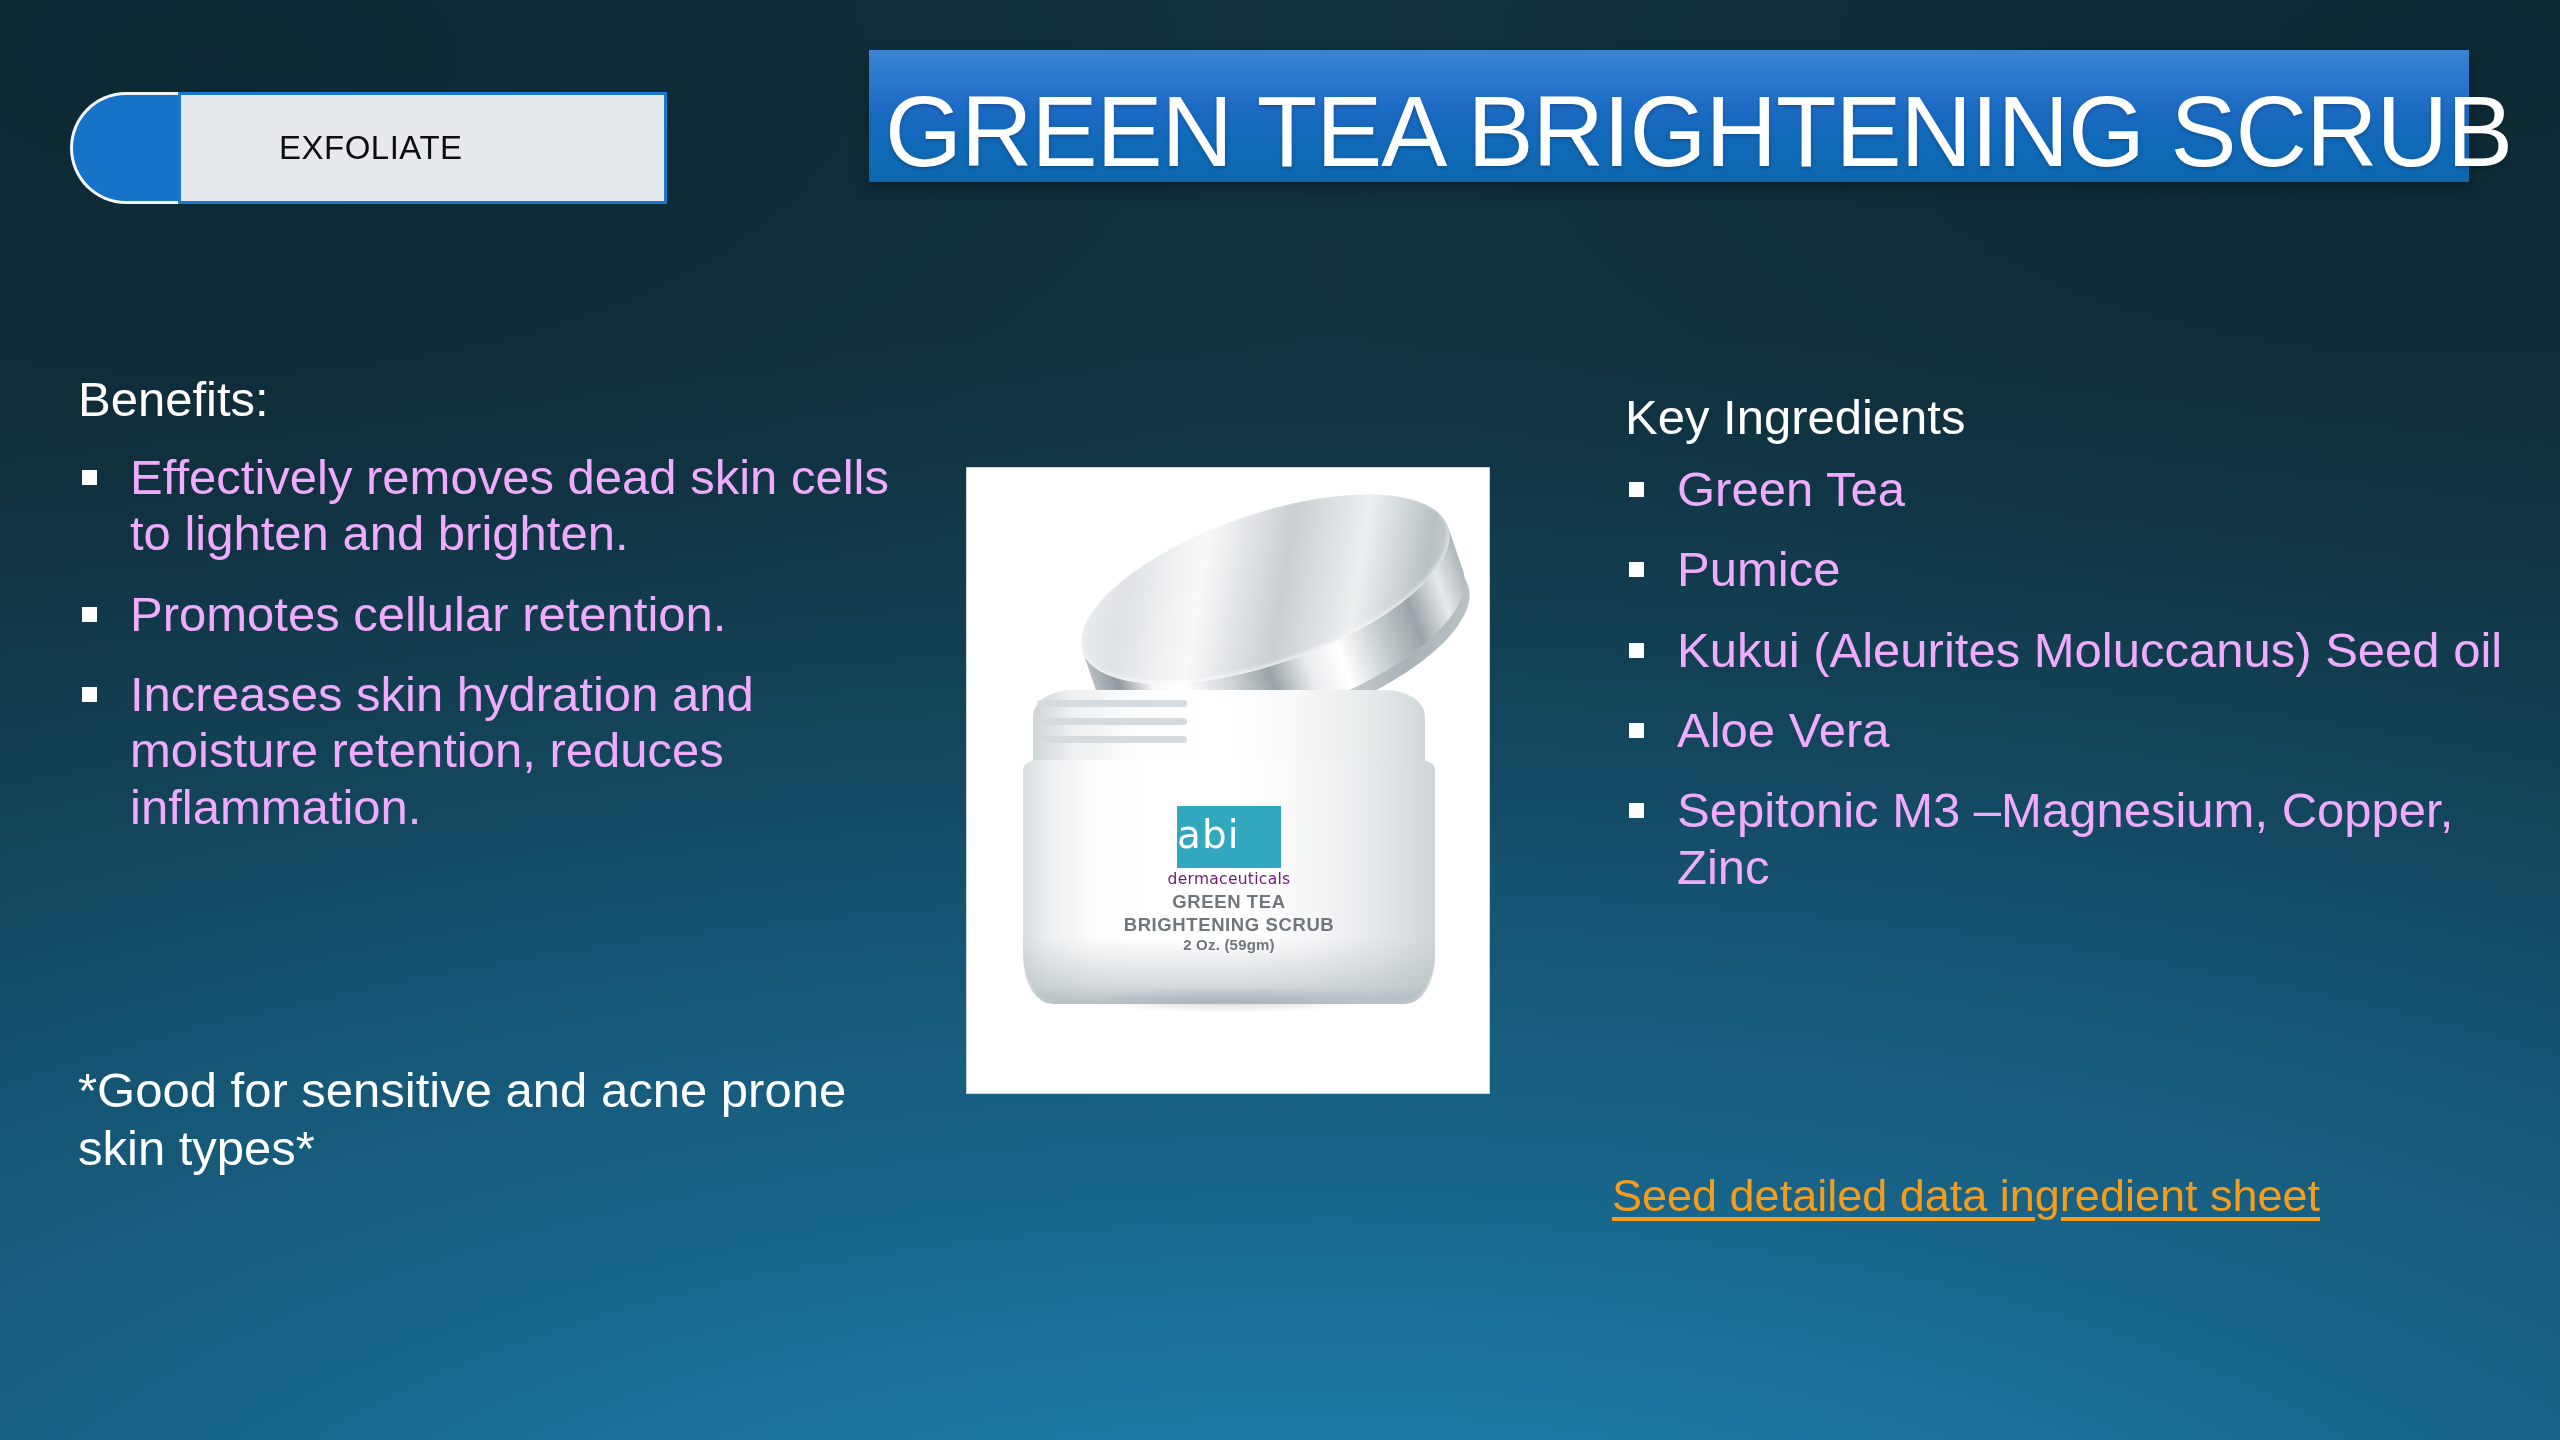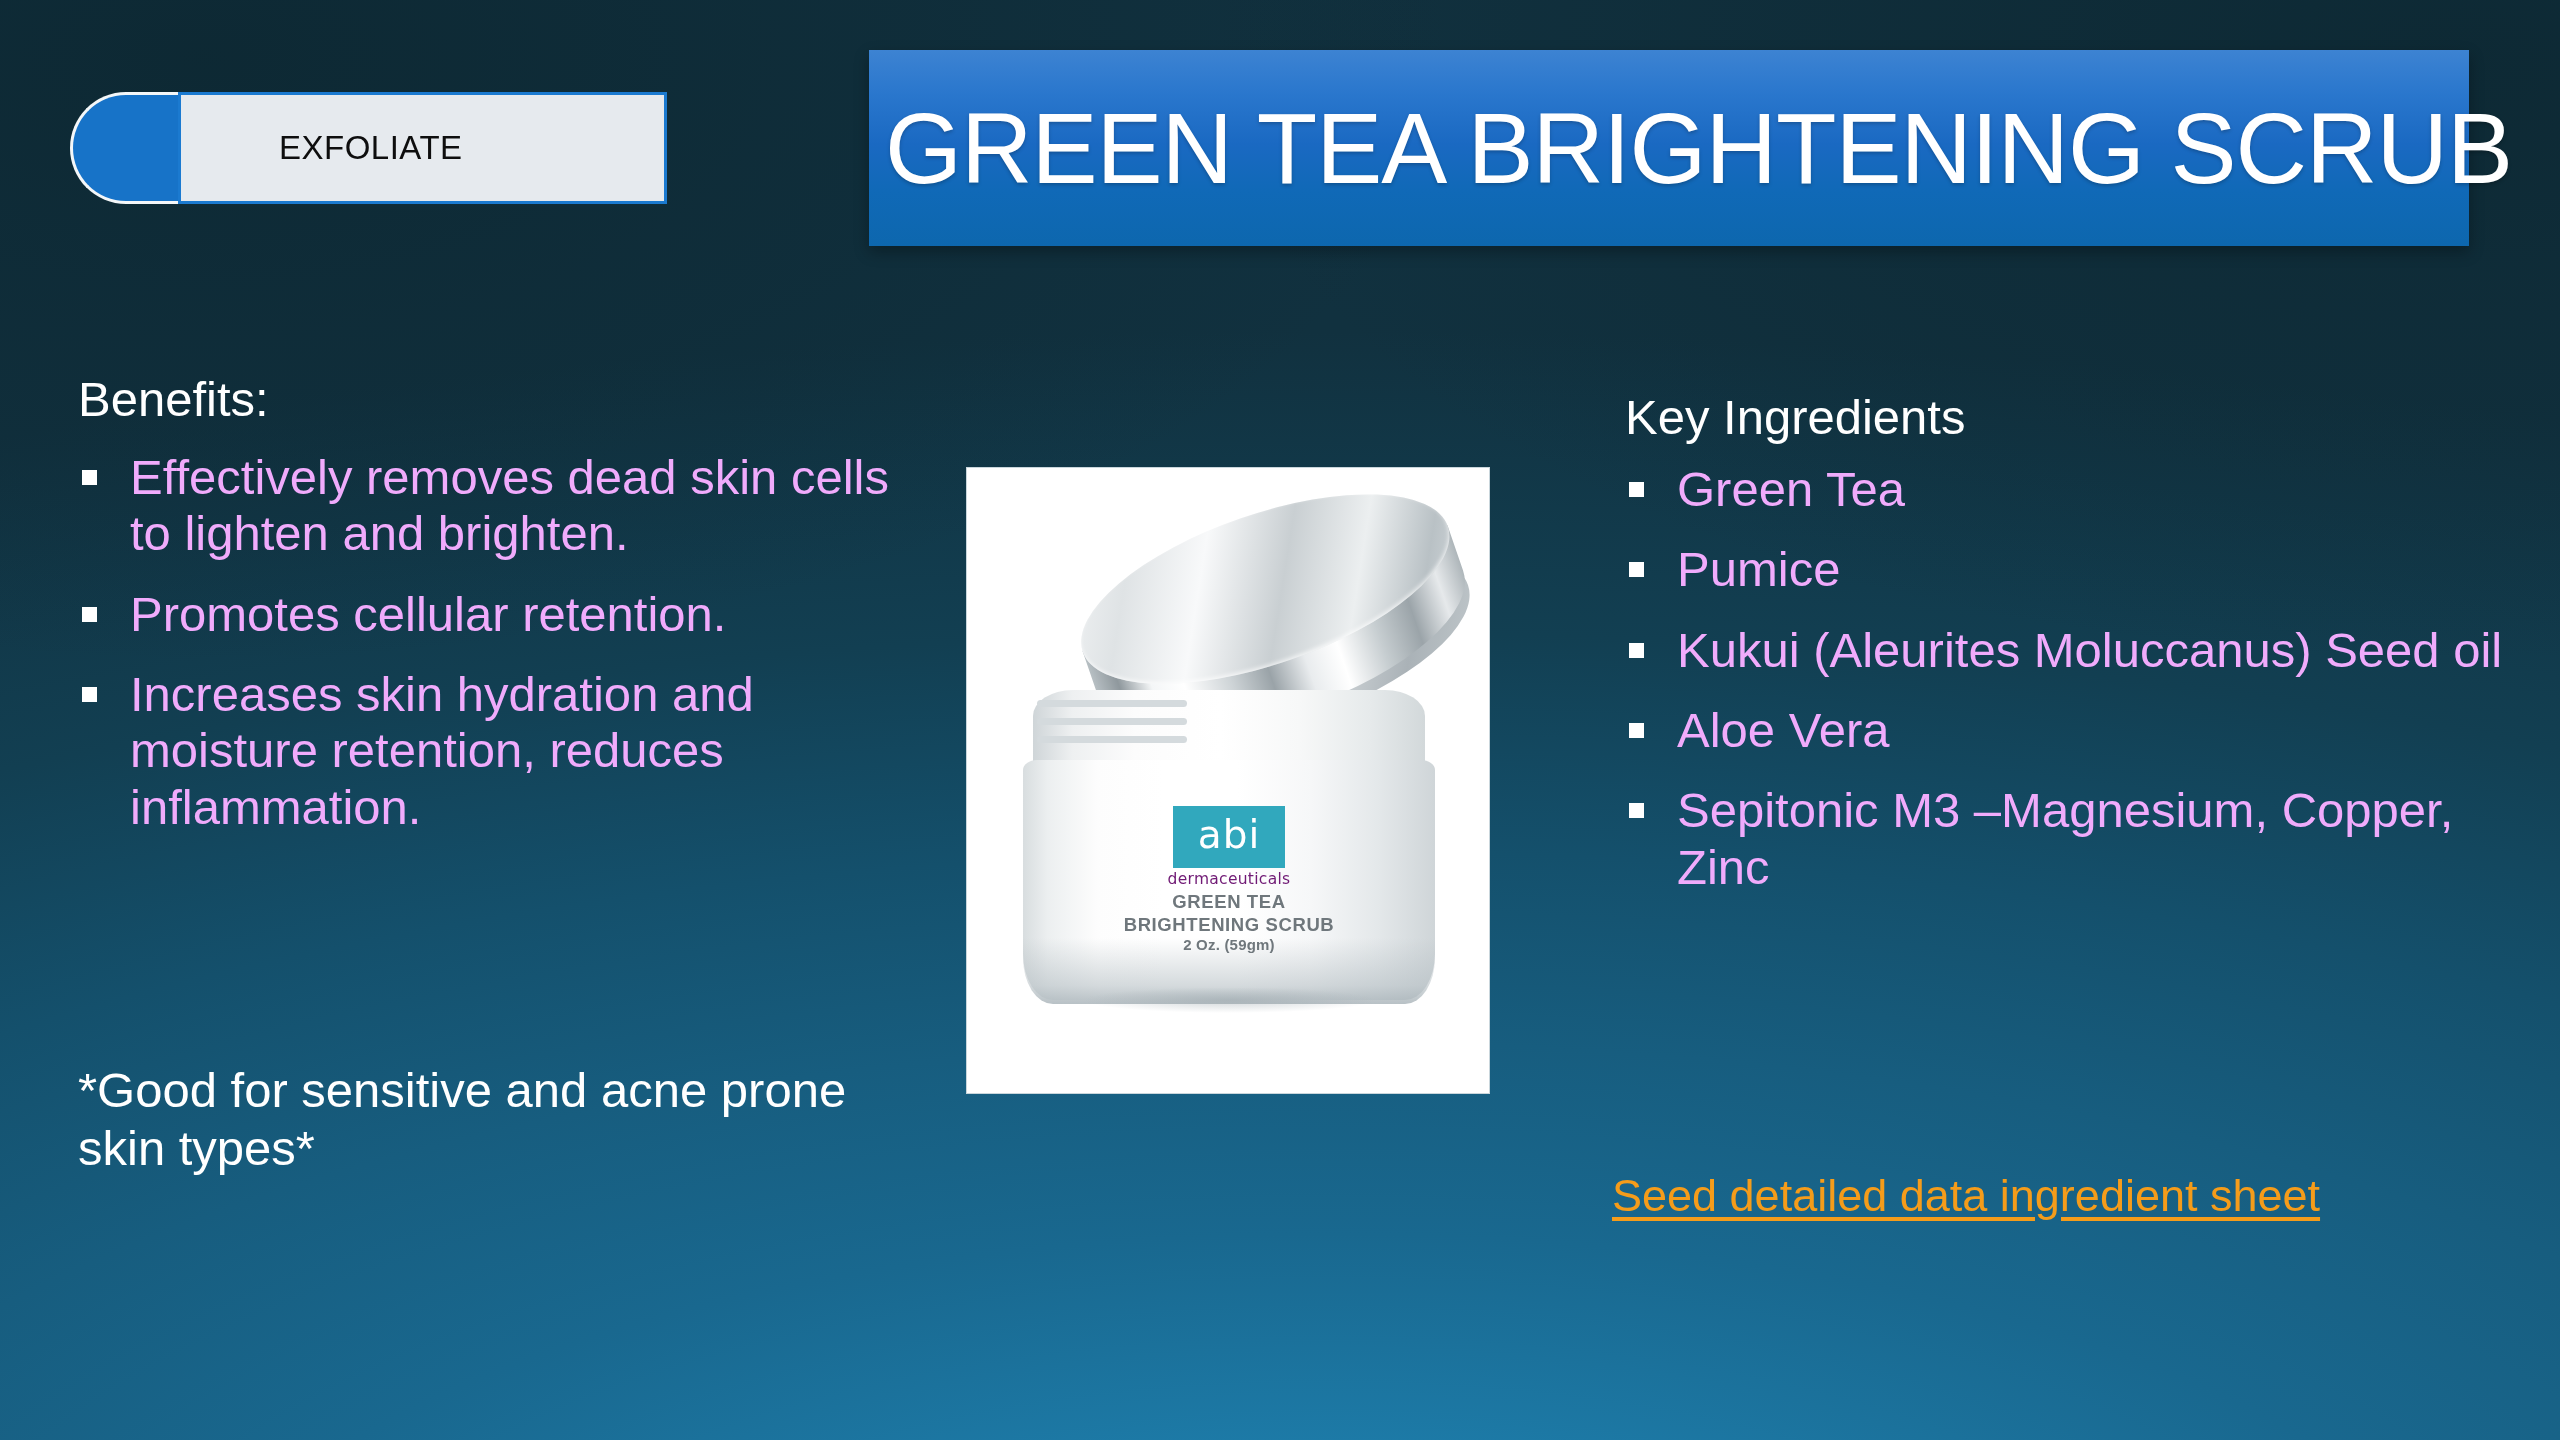--- a/index.html
+++ b/index.html
@@ -49,24 +49,24 @@
   #badge-label{
     margin-left:98px;
     font-size:33px; color:#0e0e0e;
     letter-spacing:.5px; font-weight:400;
     font-family:"Liberation Sans", sans-serif;
   }
 
   
   #title-banner{
     position:absolute; left:869px; top:50px;
-    width:1600px; height:196px;
+    width:1600px; height:132px;
     background:linear-gradient(to bottom,#3d83d2 0%,#2a77cd 22%,#1a69c2 48%,#1069b7 72%,#0d67ae 100%);
     box-shadow:0 6px 14px rgba(0,0,0,.30);
-    display:flex; align-items:center;
+    display:flex; align-items:flex-end;
   }
   #title-text{
     width:100%; text-align:center;
     color:#ffffff;
     font-size:101px;
     line-height:1;
     font-weight:400;
     letter-spacing:-1px;
     transform:scaleX(.98);
     text-shadow:0 2px 4px rgba(0,0,0,.22);
@@ -185,23 +185,23 @@
     background:linear-gradient(118deg,
       #cdd3d6 0%, #b0b8bc 30%, #dfe3e5 55%, #aab2b7 80%, #c5cccf 100%);
     z-index:-1;
   }
   
   #label{
     position:absolute; left:152px; top:338px;
     width:220px; text-align:center;
   }
   #logo-box{
-    width:112px; height:62px; margin:0 auto 2px;
+    width:104px; height:62px; margin:0 auto 2px;
     background:#31a8bd;
-    display:flex; align-items:center; justify-content:center;
+    display:flex; align-items:center; justify-content:flex-start;
   }
   #logo-text{
     color:#ffffff; font-size:39px; line-height:1;
     font-weight:400; letter-spacing:1px;
     transform:translateY(-3px);
     font-family:"DejaVu Sans", sans-serif;
   }
   #derma{
     color:#701a75; font-size:15.5px; letter-spacing:.3px;
     margin-bottom:3px;

